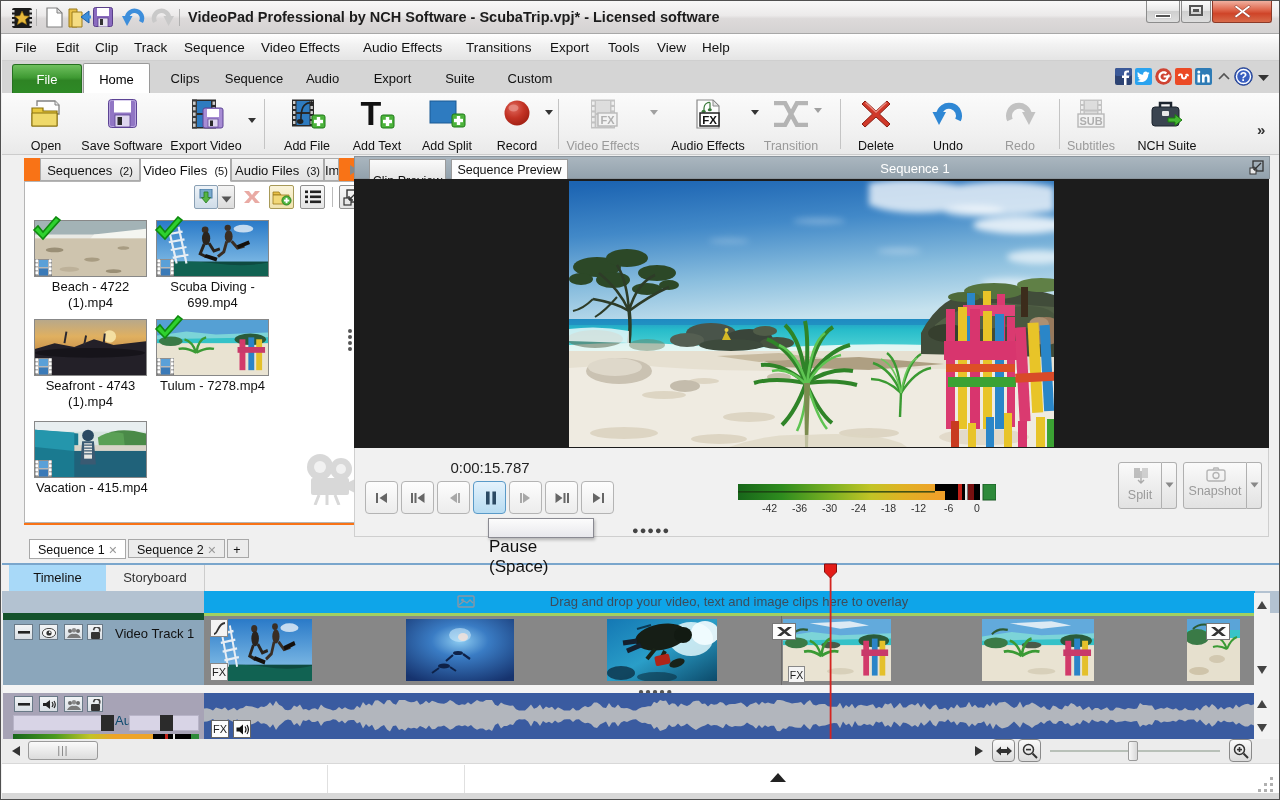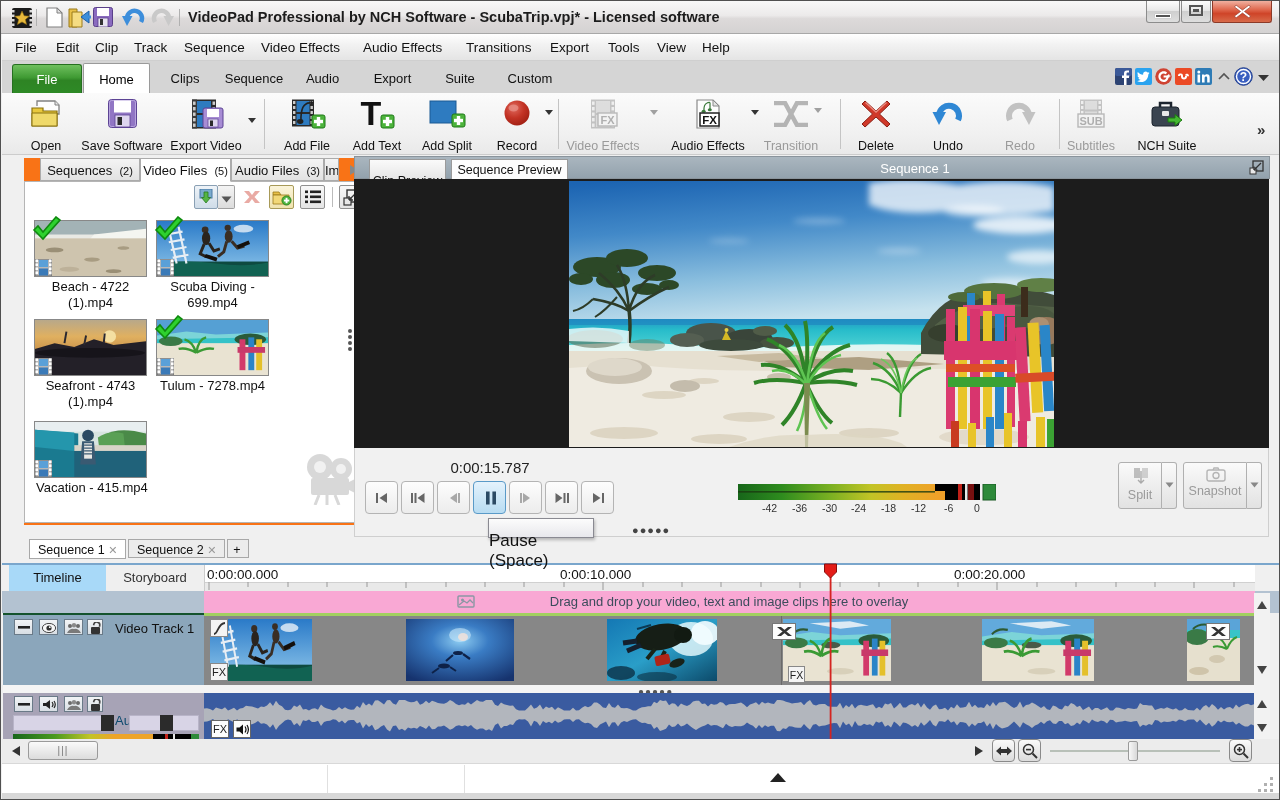--- a/index.html
+++ b/index.html
@@ -52,21 +52,21 @@
 .pbtn { position:absolute; top:33px; width:33px; height:33px; background:linear-gradient(#fdfdfd,#ececec); border:1px solid #b4b4b4; border-radius:4px; }
 
 #seqtabs { left:1px; top:537px; width:1278px; height:25px; background:#f0f0f0; }
 .stab { position:absolute; top:1px; height:19px; background:#ececec; border:1px solid #a8a8a8; font-size:12.5px; padding:3px 6px 0 8px; color:#111; white-space:nowrap; }
 .stab.active { background:#ffffff; height:20px; }
 #blueline { left:1px; top:562px; width:1278px; height:2px; background:#7aa6cc; }
 #viewrow { left:1px; top:564px; width:1278px; height:26px; background:#f0f0f0; }
 #ruler { position:absolute; left:203px; top:0; width:1050px; height:26px; background:#ffffff; }
 #dragband { left:1px; top:590px; width:1278px; height:22px; background:#b3c2d1; }
 #greenline { left:203px; top:612px; width:1050px; height:3px; background:#a2d060; }
-#vtrack-head { left:2px; top:612px; width:201px; height:72px; background:#8ba6bb; border-top:2px solid #14532d;}
+#vtrack-head { left:2px; top:612px; width:201px; height:72px; background:#8ba6bb; border-top:7px solid #14532d;}
 #vtrack-body { left:203px; top:615px; width:1050px; height:69px; background:#878787; }
 #tracksep { left:2px; top:684px; width:1251px; height:8px; background:#f4f4f4; }
 #atrack-head { left:2px; top:692px; width:201px; height:46px; background:#a7a3b6; }
 #atrack-body { left:203px; top:692px; width:1050px; height:46px; background:#3a5ba0; }
 #hscroll { left:1px; top:738px; width:1278px; height:24px; background:#ececec; }
 #statusbar { left:1px; top:762px; width:1278px; height:30px; background:#ffffff; border-top:1px solid #d8d8d8; }
 #bottomedge { left:1px; top:792px; width:1278px; height:7px; background:#d8d8d8; border-bottom:1px solid #8a8a8a; }
 .thead-btn { position:absolute; top:4px; width:19px; height:16px; background:linear-gradient(#f2f4f6,#d8dee4); border:1px solid #6a7a88; }
 svg { display:block; }
 </style>
@@ -841,21 +841,21 @@
           <path d="M1.5 2 L8.5 7 L1.5 12 Z" fill="#666"></path>
           <path d="M10.5 2 V12 M14 2 V12" stroke="#666" stroke-width="2"></path>
         </svg>
       </div>
     <div class="pbtn" style="left:226px">
         <svg style="margin:9px 0 0 9px" width="14" height="14">
           <path d="M2 2 L9.5 7 L2 12 Z" fill="#666"></path>
           <path d="M12 2 V12" stroke="#666" stroke-width="2"></path>
         </svg>
       </div>
-    <div class="abs" style="left:133px;top:70px;width:106px;height:20px;background:linear-gradient(#fcfcfc,#e8e8ec);border:1px solid #8a8a92;box-shadow:1px 2px 3px rgba(0,0,0,0.25);font-size:17px;padding-top:12px;color:#111;z-index:5">Pause (Space)</div>
+    <div class="abs" style="left:133px;top:70px;width:106px;height:20px;background:linear-gradient(#fcfcfc,#e8e8ec);border:1px solid #8a8a92;box-shadow:1px 2px 3px rgba(0,0,0,0.25);font-size:17px;padding-top:18px;color:#111;z-index:5">Pause (Space)</div>
     <div class="abs" style="left:277px;top:76px;font-size:11px;color:#444;letter-spacing:1px">●●●●●</div>
     <svg class="abs" style="left:383px;top:36px" width="258" height="22">
       <defs>
           <linearGradient id="met" x1="0" y1="0" x2="1" y2="0">
         <stop offset="0" stop-color="#17661a"></stop>
             <stop offset="0.18" stop-color="#2e8c1e"></stop>
         <stop offset="0.38" stop-color="#7ab022"></stop>
             <stop offset="0.55" stop-color="#c2c426"></stop>
         <stop offset="0.68" stop-color="#e0b224"></stop>
             <stop offset="0.80" stop-color="#eda428"></stop>
@@ -912,32 +912,23 @@
 </div>
 <div id="seqtabs" class="abs">
   <div class="stab active" style="left:27px;width:97px">Sequence 1 <span style="color:#999;font-size:11px">✕</span></div>
   <div class="stab" style="left:126px;width:97px">Sequence 2 <span style="color:#999;font-size:11px">✕</span></div>
   <div class="stab" style="left:225px;width:22px;text-align:center;padding-left:4px">+</div>
 </div>
 <div id="blueline" class="abs"></div>
 <div id="viewrow" class="abs">
   <div class="abs" style="left:7px;top:0;width:97px;height:26px;background:#a8d9f8;font-size:13px;text-align:center;padding-top:5px;color:#111">Timeline</div>
   <div class="abs" style="left:104px;top:0;width:99px;height:26px;background:#efefef;font-size:13px;text-align:center;padding-top:5px;color:#333;border-right:1px solid #ccc">Storyboard</div>
-  <div id="ruler" class="abs">
-    <div class="abs" style="left:0;top:17px;width:1050px;height:9px;background:#e9e9e9;border-top:1px solid #d0d0d0"></div>
-    <div class="abs" style="left:2px;top:2px;font-size:13.5px;color:#111">0:00:00.000</div>
-    <div class="abs" style="left:355px;top:2px;font-size:13.5px;color:#111">0:00:10.000</div>
-    <div class="abs" style="left:749px;top:2px;font-size:13.5px;color:#111">0:00:20.000</div>
-    <svg class="abs" style="left:0;top:17px" width="1050" height="9">
-      <path d="M4 0 V8 M43 0 V5 M83 0 V5 M122 0 V5 M162 0 V5 M201 0 V6 M241 0 V5 M280 0 V5 M319 0 V5 M359 0 V5 M398 0 V8 M438 0 V5 M477 0 V5 M516 0 V5 M556 0 V5 M595 0 V6 M635 0 V5 M674 0 V5 M713 0 V5 M753 0 V5 M792 0 V8 M832 0 V5 M871 0 V5 M911 0 V5 M950 0 V5 M989 0 V6 M1029 0 V5" stroke="#999"></path>
-    </svg>
-  </div>
 </div>
 <div id="dragband" class="abs">
-  <div class="abs" style="left:202px;top:0;width:1051px;height:22px;background:#f9a8d4">
+  <div class="abs" style="left:202px;top:0;width:1051px;height:22px;background:#0ea5e9">
     <svg class="abs" style="left:253px;top:3px" width="18" height="15">
         <rect x="1" y="2" width="16" height="11" rx="1" fill="none" stroke="#8a97a4" stroke-width="1.4"></rect>
         <circle cx="5.5" cy="6" r="1.5" fill="#8a97a4"></circle>
         <path d="M2 11 L7 7 L10 9 L13 6 L16 9" stroke="#8a97a4" fill="none" stroke-width="1.3"></path>
       </svg>
     <div class="abs" style="left:0;top:3px;width:1050px;text-align:center;font-size:13px;color:#3c4c5c">Drag and drop your video, text and image clips here to overlay</div>
   </div>
 </div>
 <div id="greenline" class="abs"></div>
 <div id="vtrack-head" class="abs">

